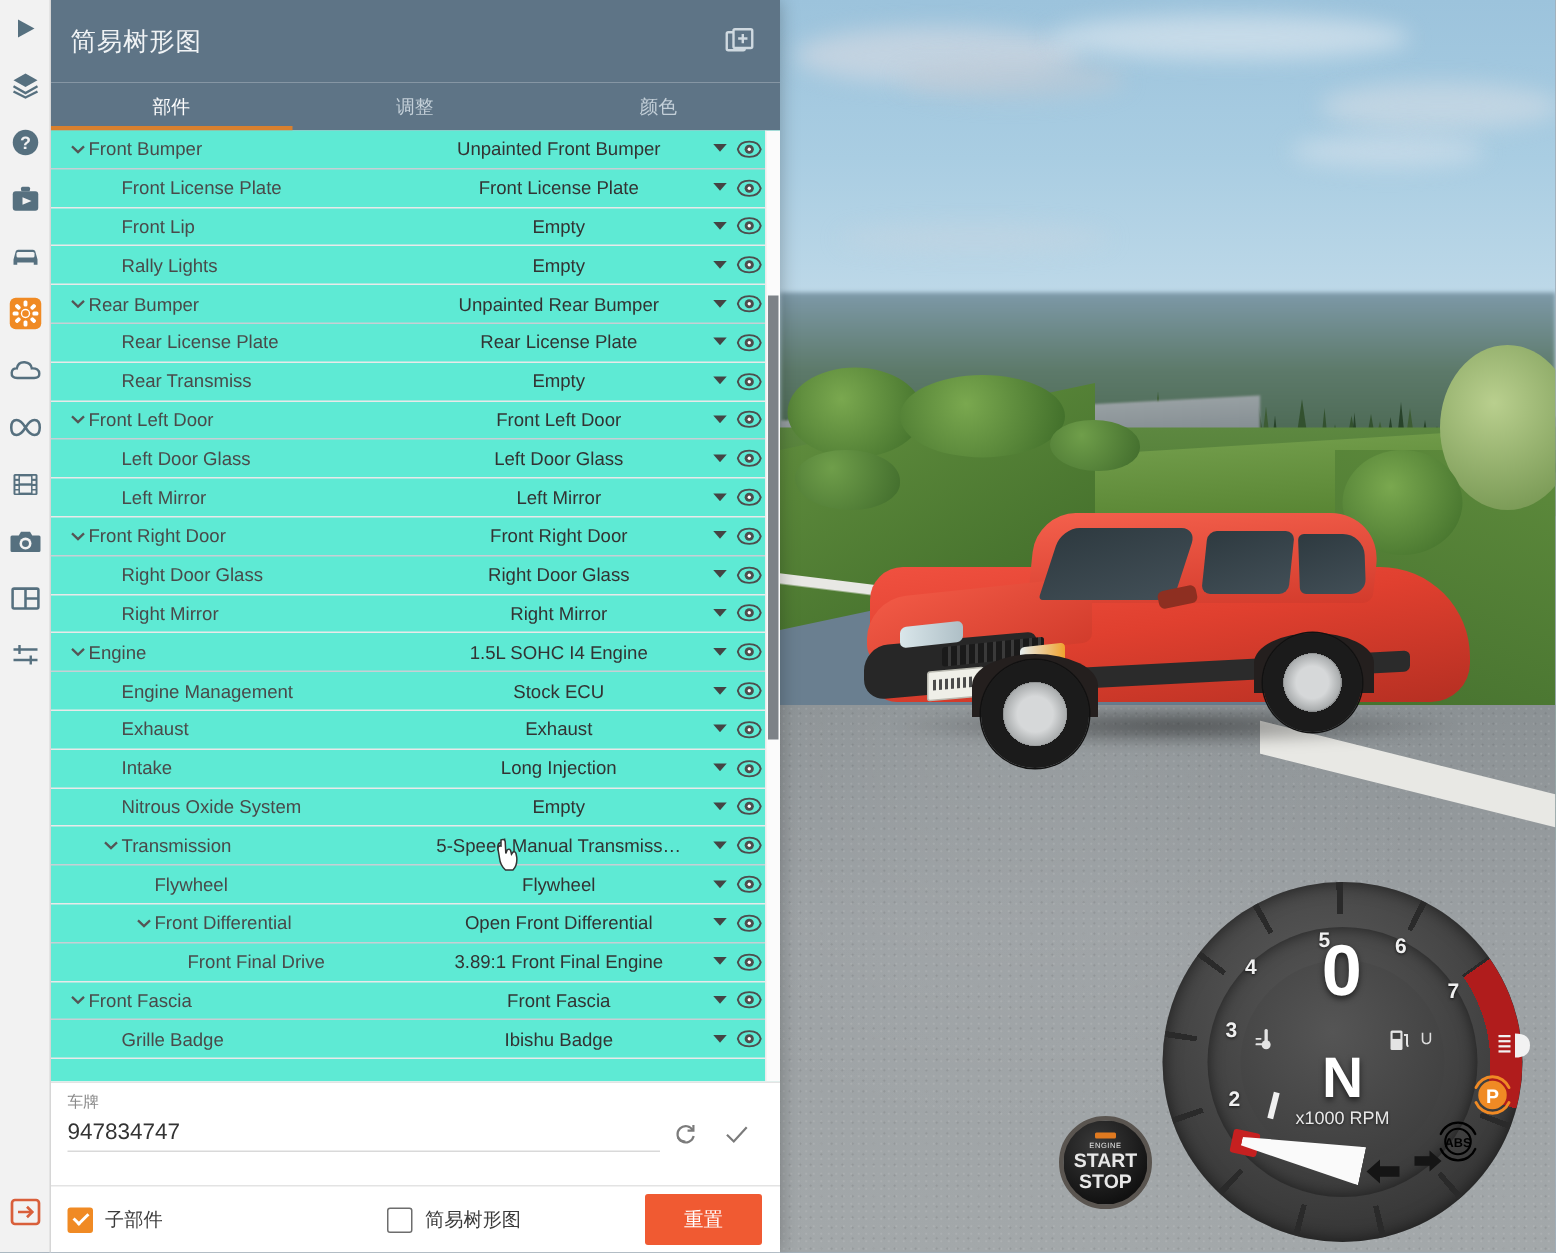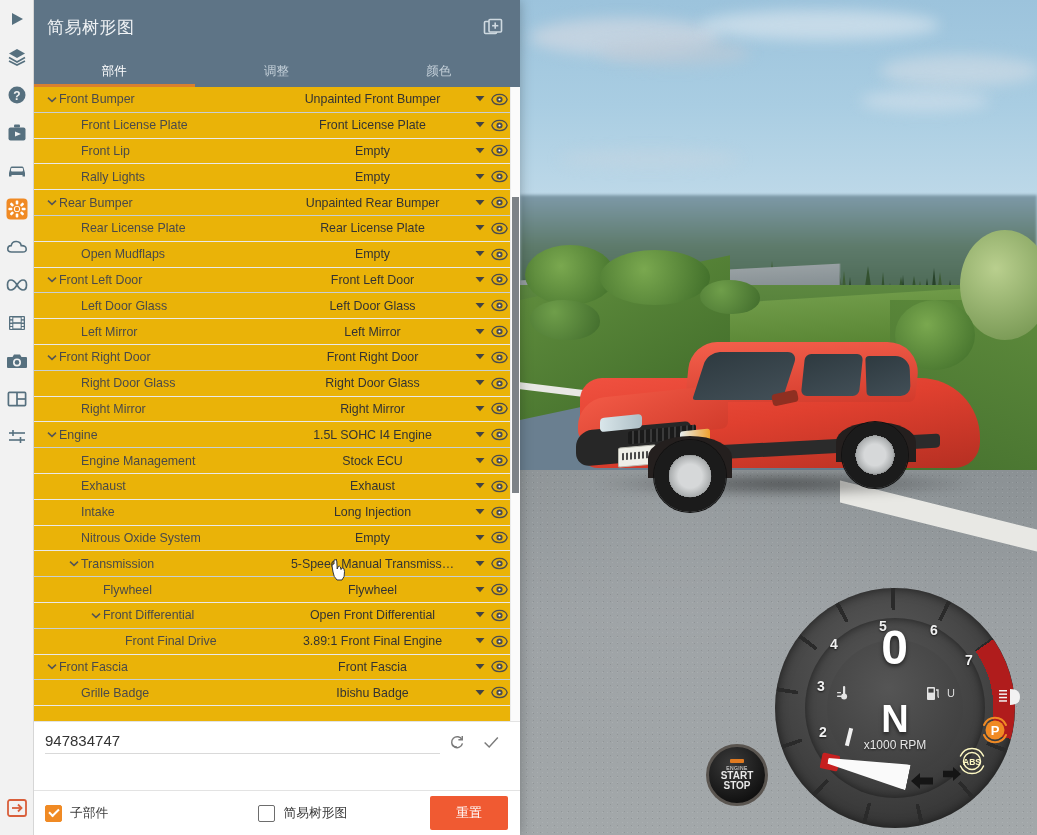--- a/index.html
+++ b/index.html
@@ -235,21 +235,21 @@
     flex:1 1 0; display:flex; align-items:center; justify-content:center;
     color:#c3cfd8; font-size:12.5px; cursor:pointer; position:relative;
   }
   .tab.active { color:#ffffff; }
   .tab.active::after {
     content:""; position:absolute; left:0; right:0; bottom:0; height:3px;
     background:#d9802e;
   }
 
   .list-wrap {
-    position:relative; flex:1 1 auto; overflow:hidden; background:#eab308;
+    position:relative; flex:1 1 auto; overflow:hidden; background:#5eead4;
   }
   .list {
     position:absolute; left:0; right:0; top:0;
     padding-top:0;
   }
   .row {
     display:flex; align-items:center; height:24.8px;
     border-bottom:1px solid #e9e9e9;
     padding-left:0; padding-right:10px;
     font-size:12.4px; color:#3c3c3c;
@@ -410,21 +410,21 @@
   .rpmlabel {
     position:absolute; left:0; right:0; top:150px; text-align:center;
     color:#e8e8e8; font-size:12px; text-shadow:0 1px 2px rgba(0,0,0,.6);
   }
   .temp-ic { position:absolute; left:60px; top:96px; color:#e4e4e4;}
   .fuel-ic { position:absolute; left:150px; top:96px; color:#e4e4e4;}
   .fuel-u  { position:absolute; left:172px; top:99px; color:#ddd; font-size:11px;}
   .hud-icon { position:absolute; display:flex; align-items:center; justify-content:center;}
   .beam  { left:222px; top:98px; width:30px; height:22px; color:#f2f2f2;}
   .pbrake{ left:206px; top:128px; width:28px; height:28px;}
-  .abs   { left:182px; top:158px; width:30px; height:30px; color:#fef9c3;}
+  .abs   { left:182px; top:158px; width:30px; height:30px; color:#000000;}
   .arrL  { left:134px; top:182px; width:26px; height:22px; color:#151515;}
   .arrR  { left:166px; top:176px; width:22px; height:20px; color:#151515;}
   .needle {
     position:absolute; left:52px; top:168px; width:82px; height:26px;
     background:#fafafa; transform: rotate(12deg);
     clip-path: polygon(0 40%, 100% 0, 100% 100%, 0 62%);
   }
   .needle-red {
     position:absolute; left:46px; top:166px; width:18px; height:16px;
     background:#c62020; transform: rotate(12deg); border-radius:2px;
@@ -438,21 +438,21 @@
     position:absolute; left:706px; top:744px; width:56px; height:56px; border-radius:50%;
     background: radial-gradient(circle at 40% 30%, #3a3a3a, #111 75%);
     border:3px solid #5a5550;
     display:flex; flex-direction:column; align-items:center; justify-content:center;
     color:#e8e8e8; z-index:21; cursor:pointer;
   }
   .startbtn .led {
     width:14px; height:4px; background:#e07a20; border-radius:1px; margin-bottom:2px;
   }
   .startbtn .t1 { font-size:5px; letter-spacing:.4px; }
-  .startbtn .t2 { font-size:10px; font-weight:bold; line-height:1.05; }
+  .startbtn .t2 { font-size:13px; font-weight:bold; line-height:1.05; }
 </style>
 </head>
 <body>
 
 <div id="root">
 
   <div class="scene">
     <div class="sky"></div>
     <div class="cloud c1"></div>
     <div class="cloud c2"></div>
@@ -846,21 +846,21 @@
               </svg>
             </div>
           </div>
           <div class="row ind1">
             <div class="label">
               <span class="caret empty">
                 <svg width="10" height="7" viewBox="0 0 10 7" fill="none" stroke="#555" stroke-width="1.5">
                   <polyline points="1,1.6 5,5.4 9,1.6"></polyline>
                 </svg>
               </span>
-              <span>Open Mudflaps</span>
+              <span>Rear Transmiss</span>
             </div>
             <div class="value">Empty</div>
             <div class="ddtri"><svg width="10" height="7" viewBox="0 0 10 7">
                 <polygon points="0.5,1 9.5,1 5,6.2" fill="#444"></polygon>
               </svg></div>
             <div class="eye">
               <svg width="17" height="13" viewBox="0 0 20 14">
                 <path d="M10 1 Q17.5 1 19 7 Q17.5 13 10 13 Q2.5 13 1 7 Q2.5 1 10 1 Z" fill="none" stroke="#4d4d4d" stroke-width="1.5"></path>
                 <circle cx="10" cy="7" r="3.6" fill="#4d4d4d"></circle>
                 <circle cx="10" cy="7" r="1.3" fill="#fff"></circle>
@@ -1224,20 +1224,21 @@
               </svg>
             </div>
           </div>
         </div>
       <div class="scrollbar">
         <div class="scrollthumb"></div>
       </div>
     </div>
 
     <div class="plate-area">
+      <div class="plate-label">车牌</div>
       <div class="plate-inputrow">
         <input class="plate-input" type="text" value="947834747" style="">
         <div class="plate-btn">
           <svg width="20" height="20" viewBox="0 0 22 22" fill="none" stroke="currentColor" stroke-width="1.6">
             <path d="M16.5 8.5 A6 6 0 1 0 17 12.5"></path>
             <polyline points="12.5,8.5 16.8,8.5 16.8,4.4"></polyline>
             <path d="M5.5 13.5 A6 6 0 0 0 11 16.5"></path>
           </svg>
         </div>
         <div class="plate-btn">

